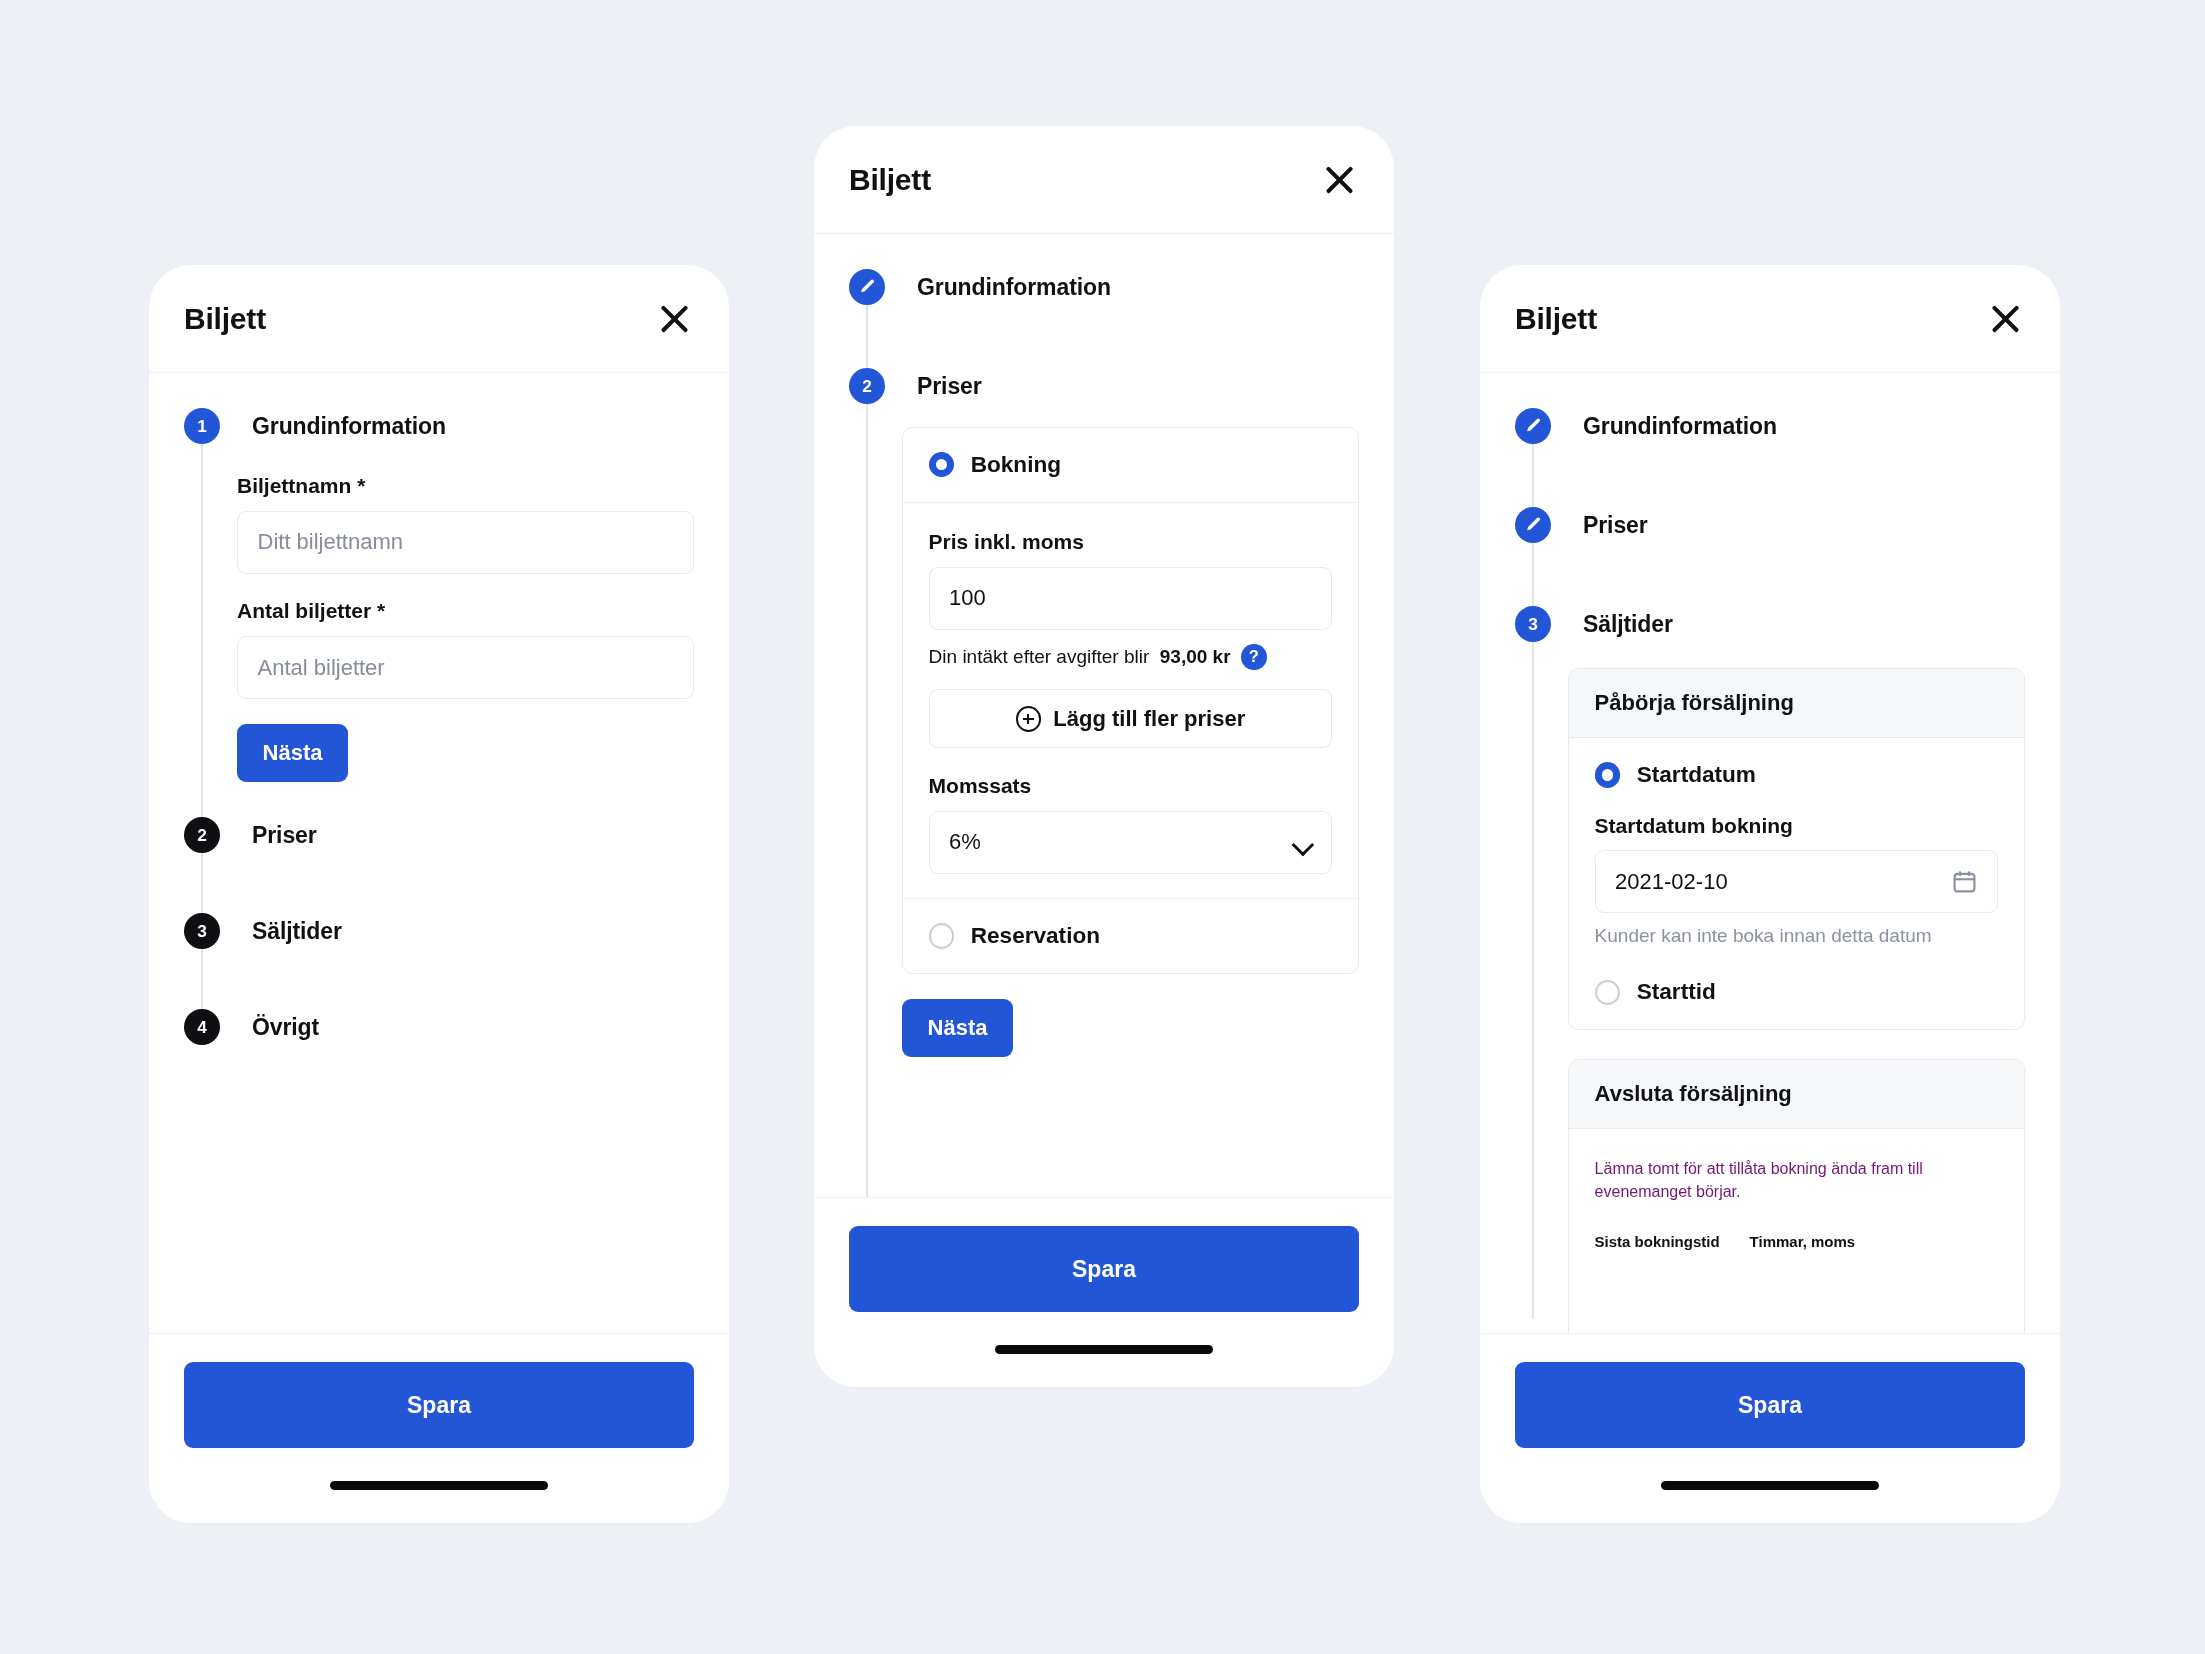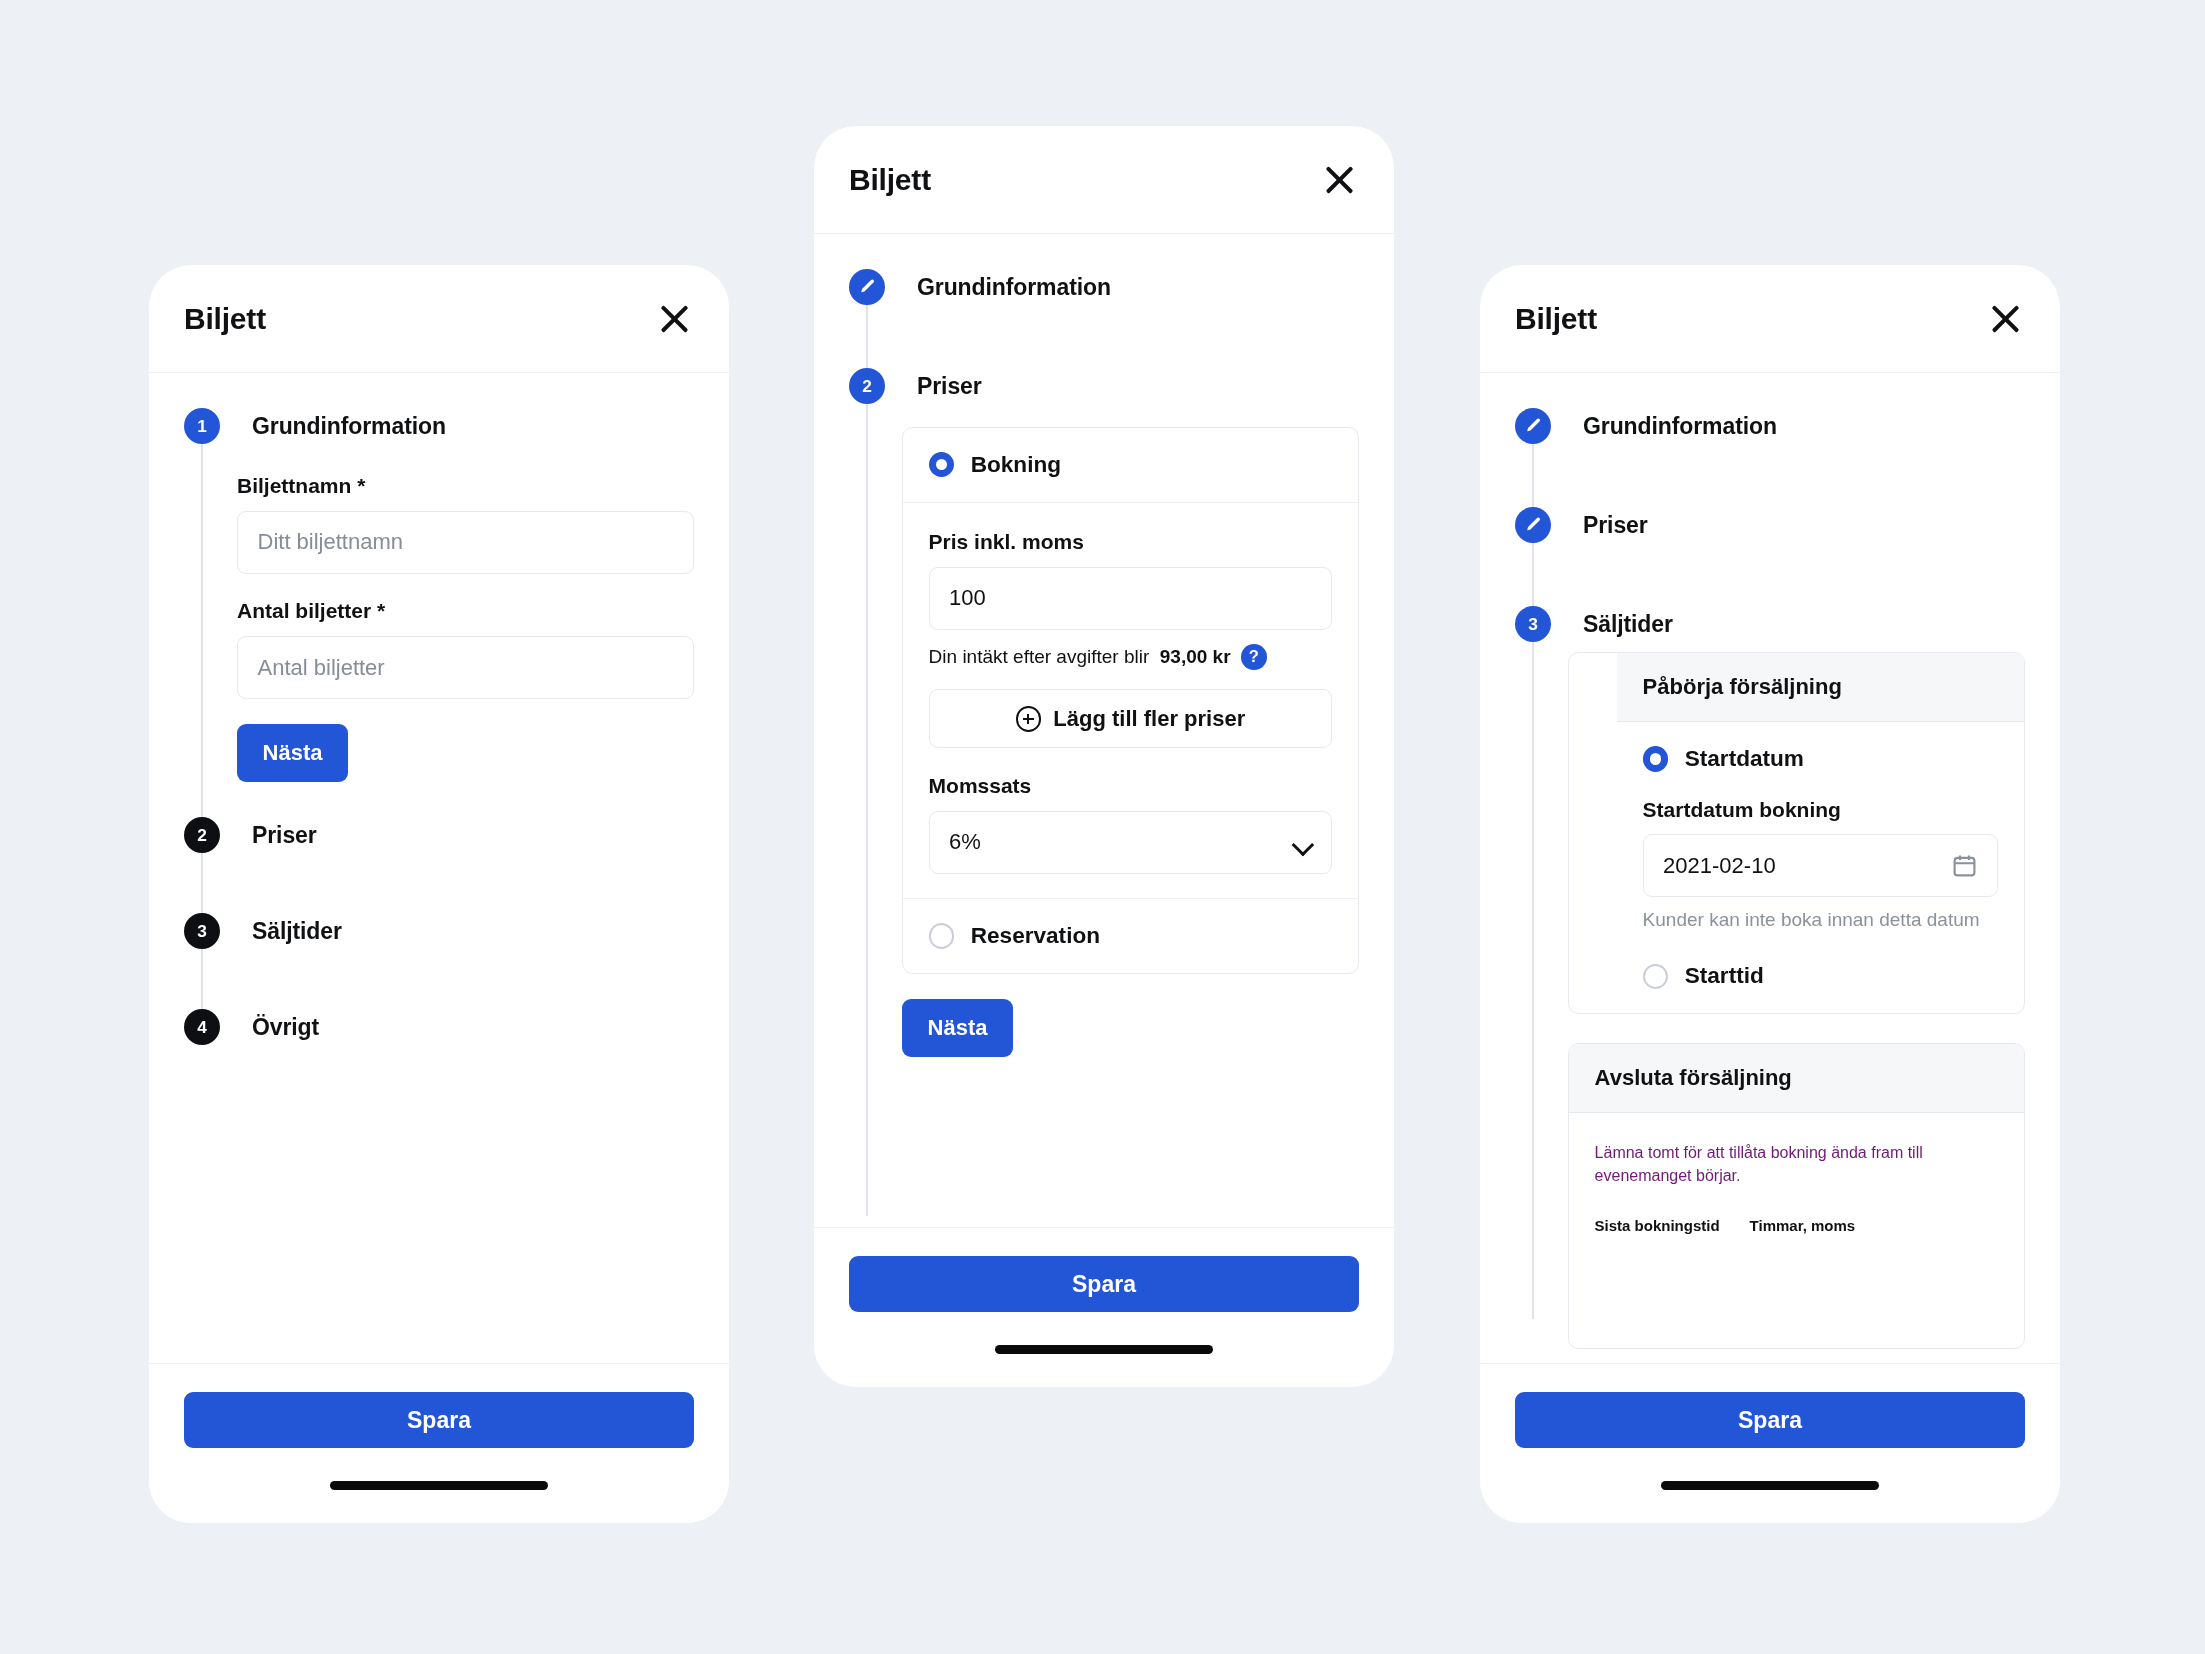--- a/index.html
+++ b/index.html
@@ -175,21 +175,21 @@
     background: #ffffff;
   }
   .btn-save {
     width: 100%;
     background: #2356d6;
     color: #ffffff;
     font-size: 23px;
     font-weight: bold;
     border: none;
     border-radius: 9px;
-    height: 56px;
+    height: 86px;
     cursor: pointer;
     font-family: inherit;
   }
   .home-indicator-wrap {
     height: 75px;
     display: flex;
     align-items: center;
     justify-content: center;
   }
   .home-indicator {
@@ -562,21 +562,21 @@
             <div class="connector" style="top:36px;height:677px;"></div>
             <div class="step-head">
               <div class="bullet active">
                 <span>3</span>
               </div>
               <div class="step-label">Säljtider</div>
             </div>
 
             <div class="step-content">
 
-              <div class="card" style="margin-top:10px;padding-left:48px;">
+              <div class="card" style="margin-top:26px;">
                 <div class="card-header-grey">
                   <div class="ttl">Påbörja försäljning</div>
                 </div>
                 <div class="card-section">
                   <div class="radio-row">
                     <div class="radio checked"></div>
                     <div class="radio-label">Startdatum</div>
                   </div>
 
                   <div class="field-label">Startdatum bokning</div>

